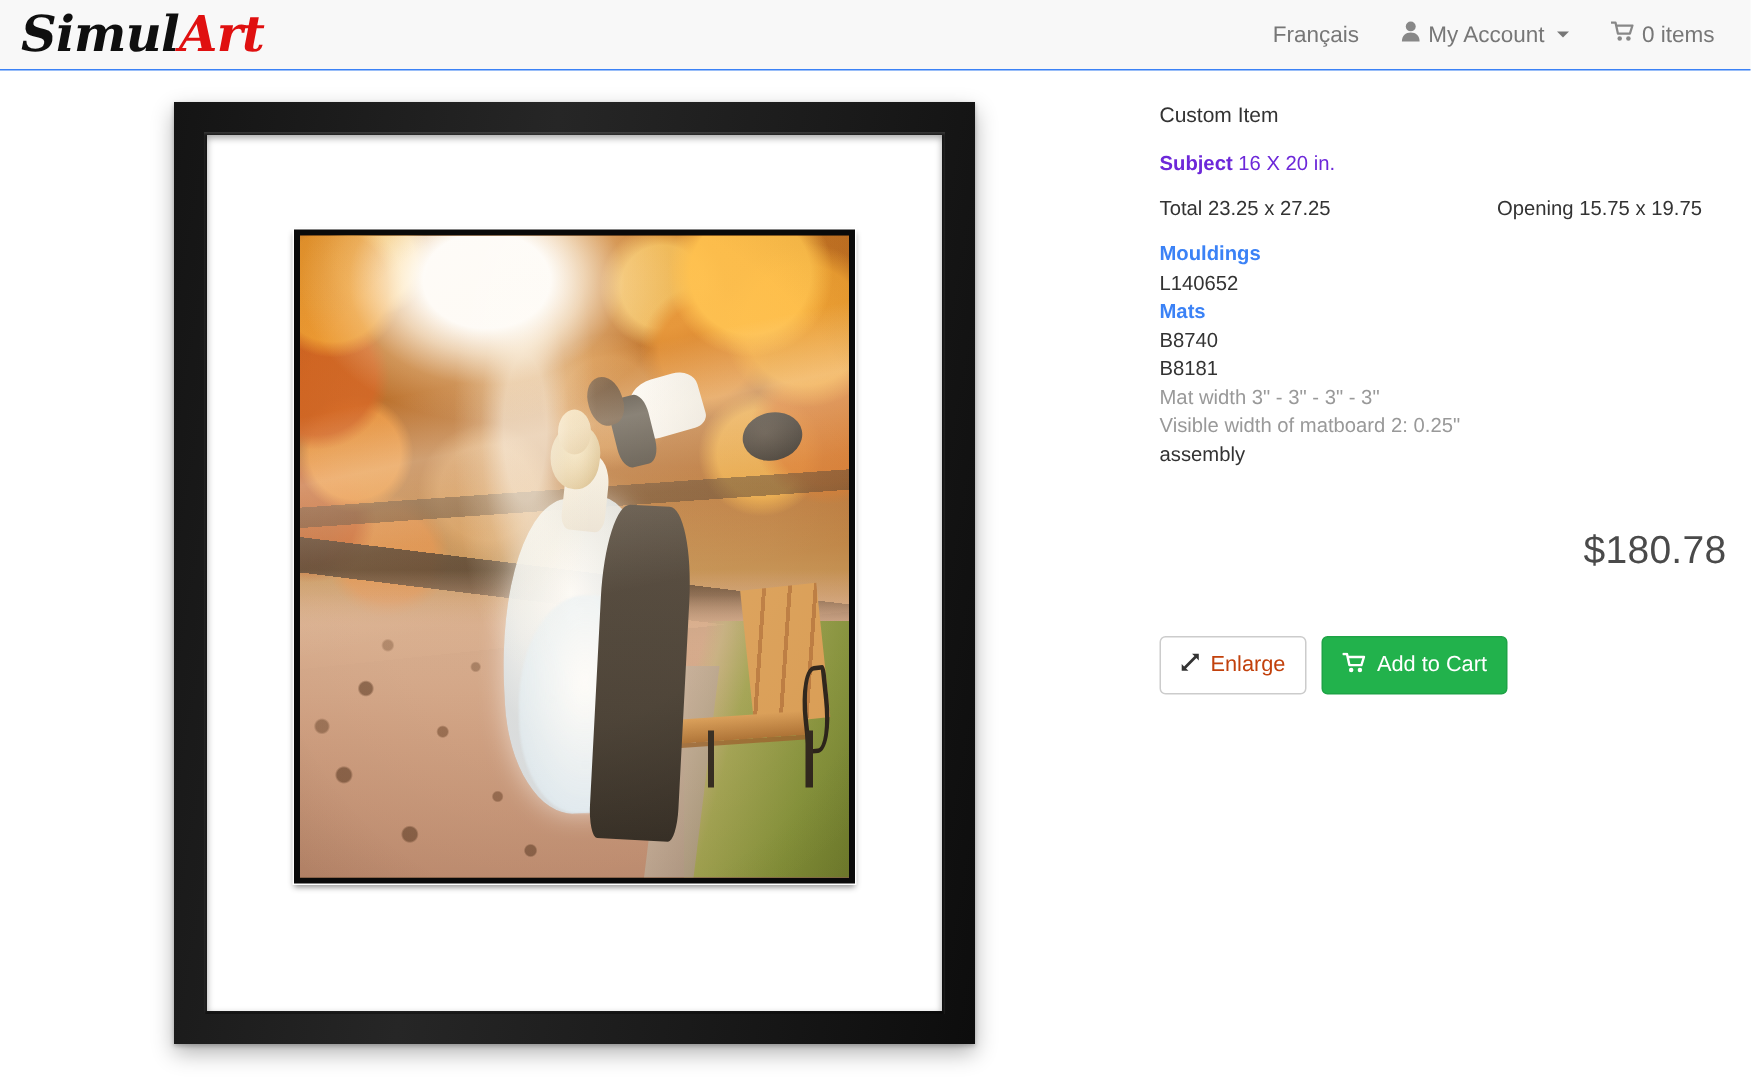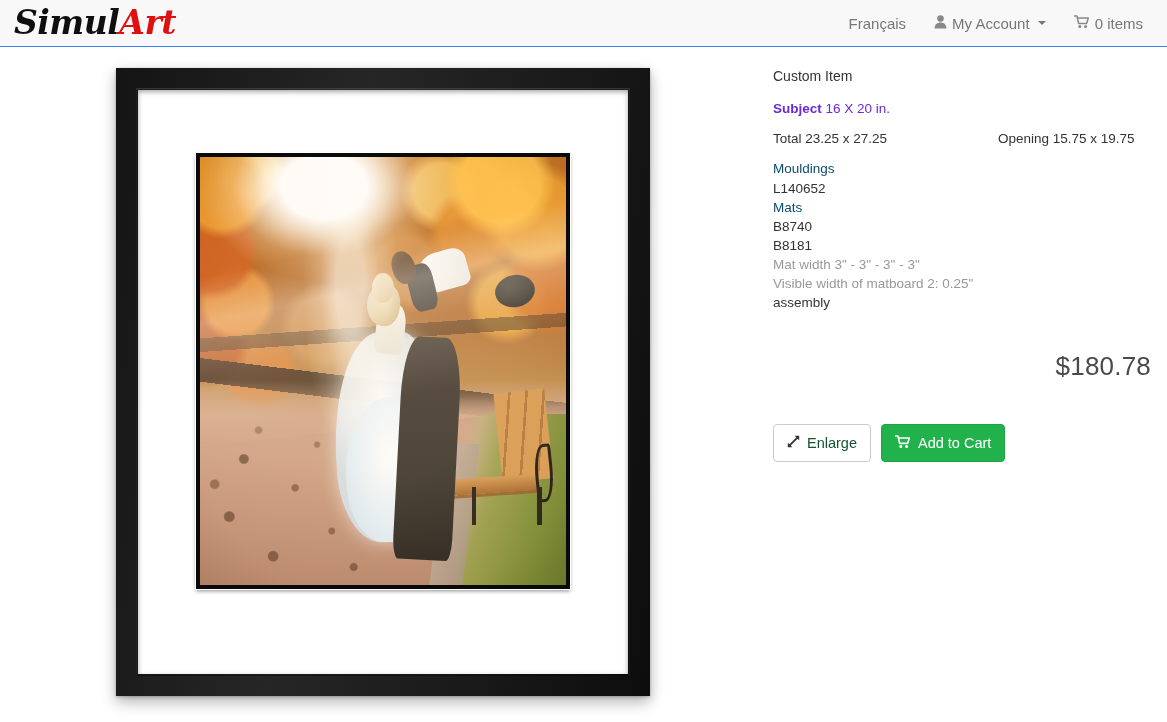--- a/index.html
+++ b/index.html
@@ -319,22 +319,22 @@
   .spec-line b { font-weight: bold; }
   .spec-row {
     display: flex;
     font-size: 13.5px;
     color: #333333;
     margin: 0 0 13px 0;
   }
   .spec-row .col-a { width: 225px; }
   .group-head {
     font-size: 13.5px;
-    font-weight: normal;
-    color: #0c4a6e;
+    font-weight: bold;
+    color: #3b82f6;
     margin: 0;
     line-height: 1.42;
   }
   .group-val {
     font-size: 13.5px;
     color: #333333;
     margin: 0;
     line-height: 1.42;
   }
   .group-val.muted { color: #999999; }
@@ -362,21 +362,21 @@
     padding: 10px 13px;
     border-radius: 4px;
     cursor: pointer;
     white-space: nowrap;
     border: 1px solid transparent;
     font-family: "Liberation Sans", sans-serif;
   }
   .btn-default {
     background: #ffffff;
     border-color: #cccccc;
-    color: #14532d;
+    color: #c2410c;
   }
   .btn-success {
     background: #22b24c;
     color: #ffffff;
     border-color: #1ea346;
   }
 </style>
 </head>
 <body>
 

